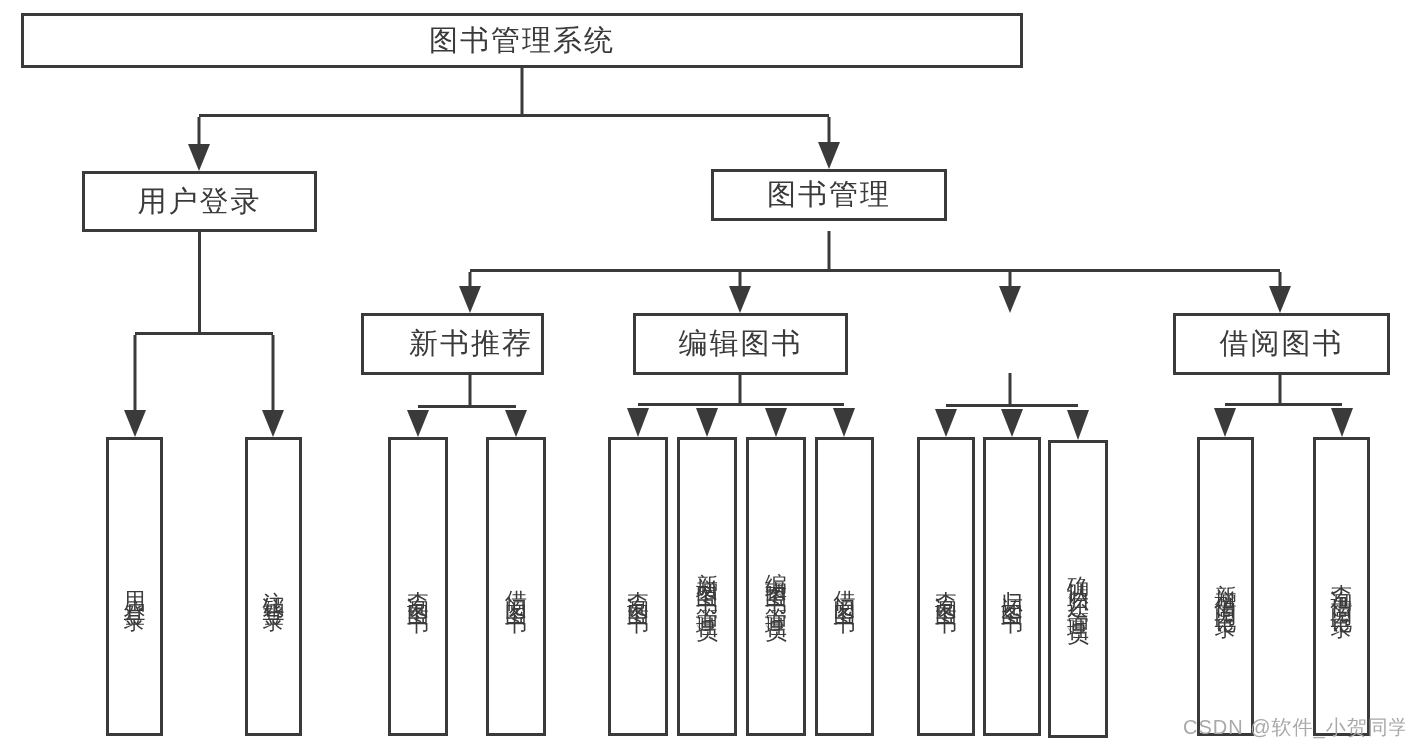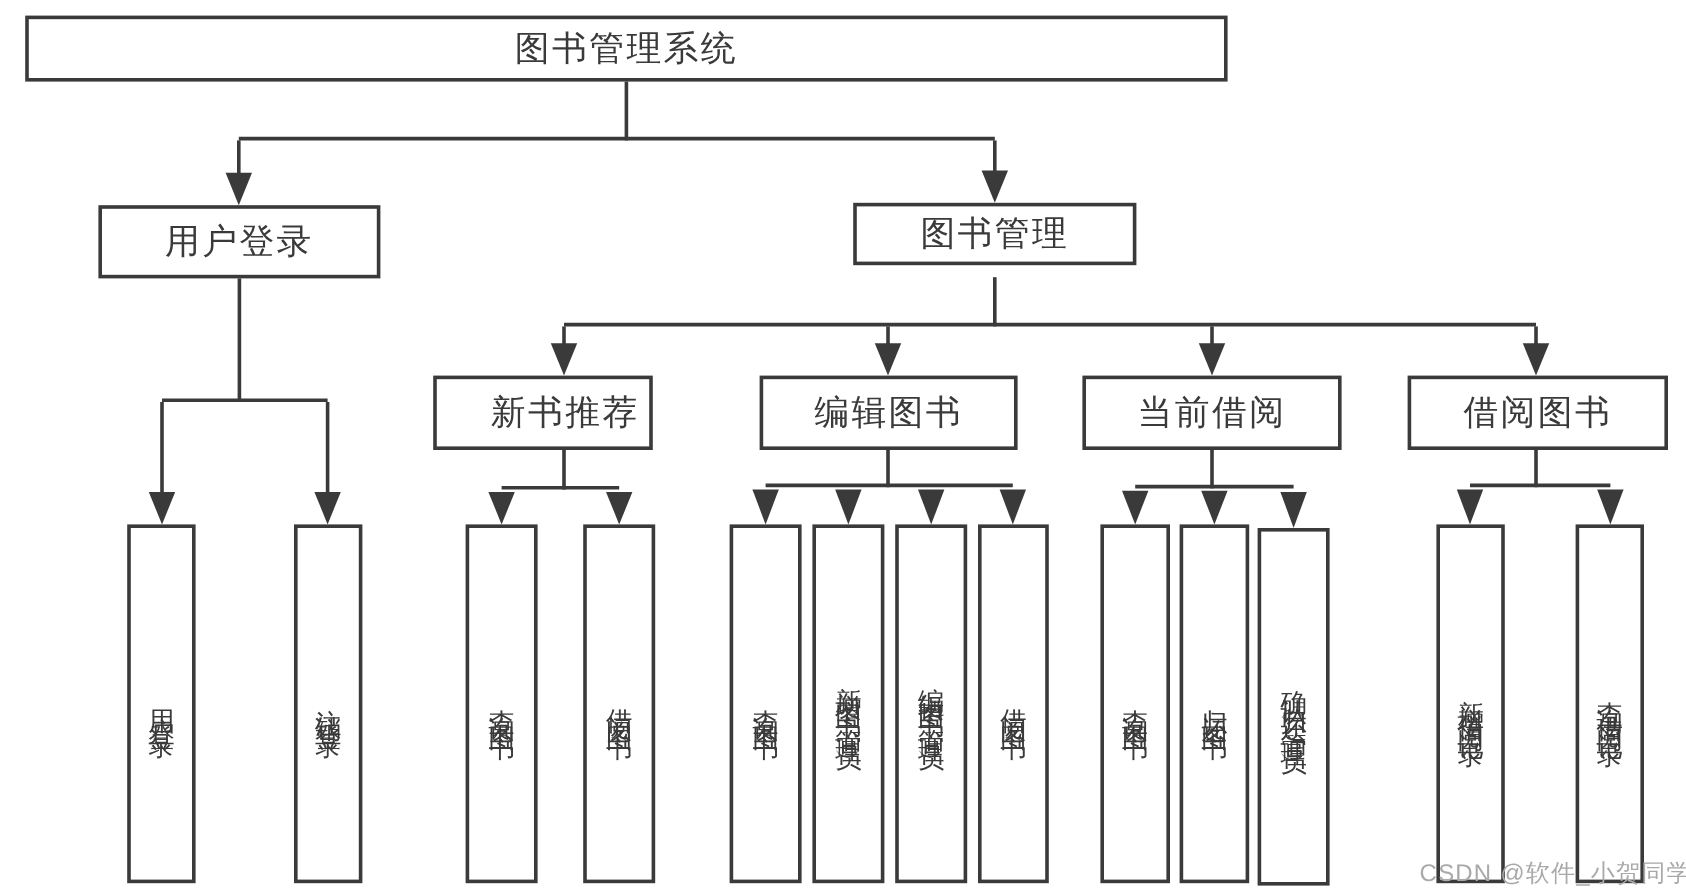--- a/index.html
+++ b/index.html
@@ -102,21 +102,20 @@
     </g>
   </svg>
 
   <div class="node hbox" style="left:21px; top:13px; width:1002px; height:55px;">图书管理系统</div>
 
   <div class="node hbox" style="left:82px; top:171px; width:235px; height:61px;">用户登录</div>
   <div class="node hbox" style="left:711px; top:169px; width:236px; height:52px;">图书管理</div>
 
   <div class="node hbox" style="left:361px; top:313px; width:183px; height:62px;padding-left:37px;">新书推荐</div>
   <div class="node hbox" style="left:633px; top:313px; width:215px; height:62px;">编辑图书</div>
-  <div class="node hbox" style="left:902px; top:313px; width:216px; height:62px;">当前借阅</div>
   <div class="node hbox" style="left:1173px; top:313px; width:217px; height:62px;">借阅图书</div>
 
   <div class="node vbox" style="left:106px; top:437px; width:57px; height:299px;">用户登录</div>
   <div class="node vbox" style="left:245px; top:437px; width:57px; height:299px;">注销登录</div>
 
   <div class="node vbox" style="left:388px; top:437px; width:60px; height:299px;">查询图书</div>
   <div class="node vbox" style="left:486px; top:437px; width:60px; height:299px;">借阅图书</div>
 
   <div class="node vbox" style="left:608px; top:437px; width:60px; height:299px;">查询图书</div>
   <div class="node vbox" style="left:677px; top:437px; width:60px; height:299px;">新增图书（管理员）</div>

